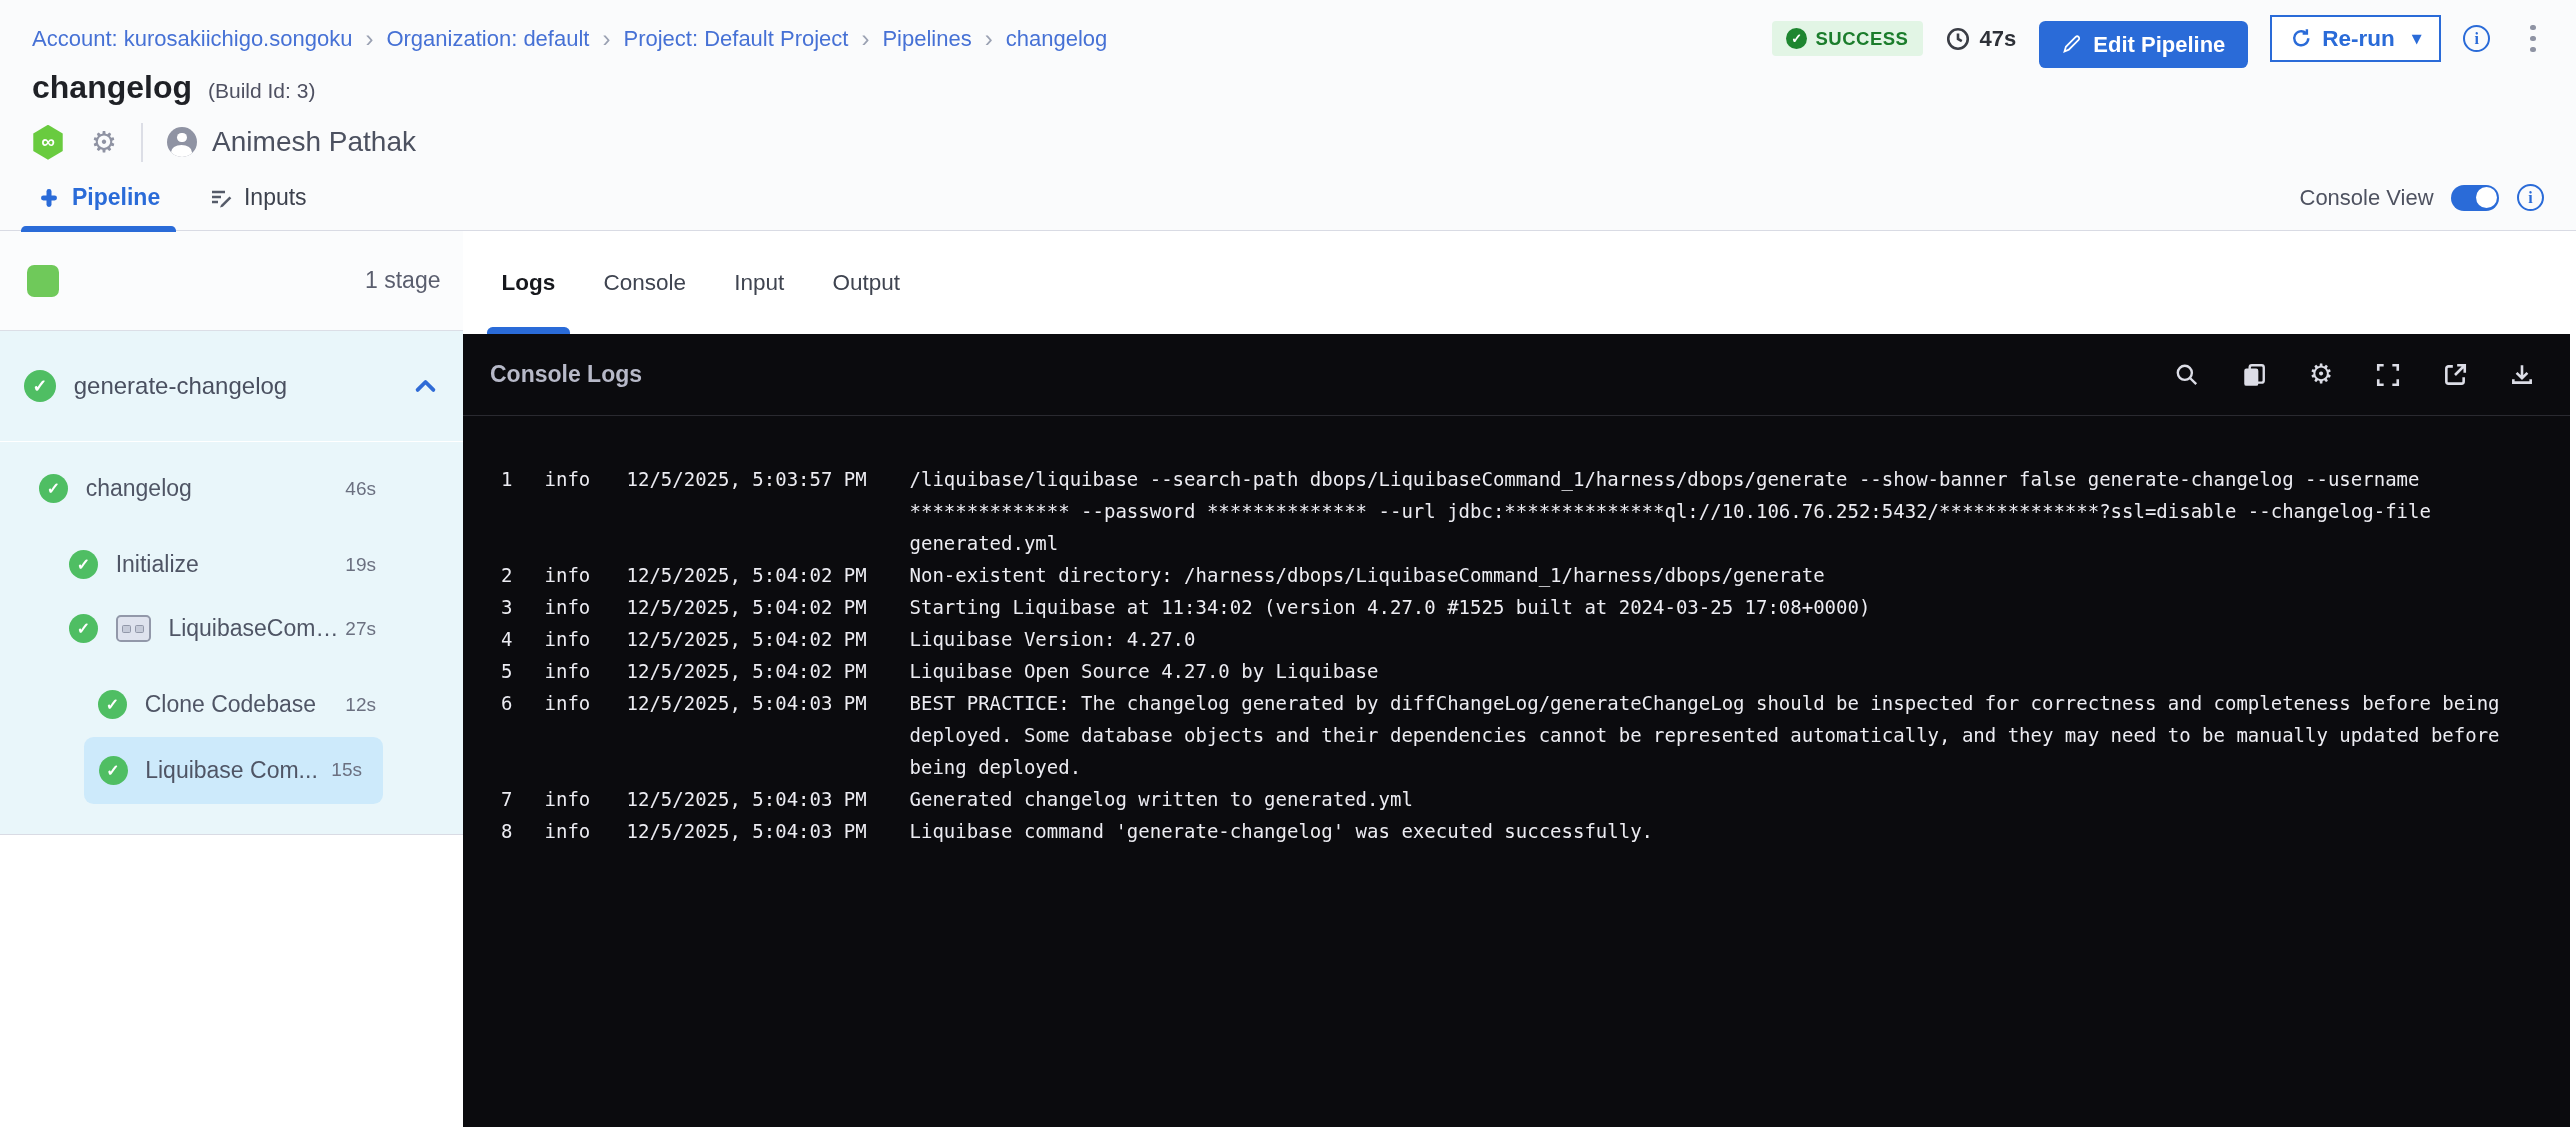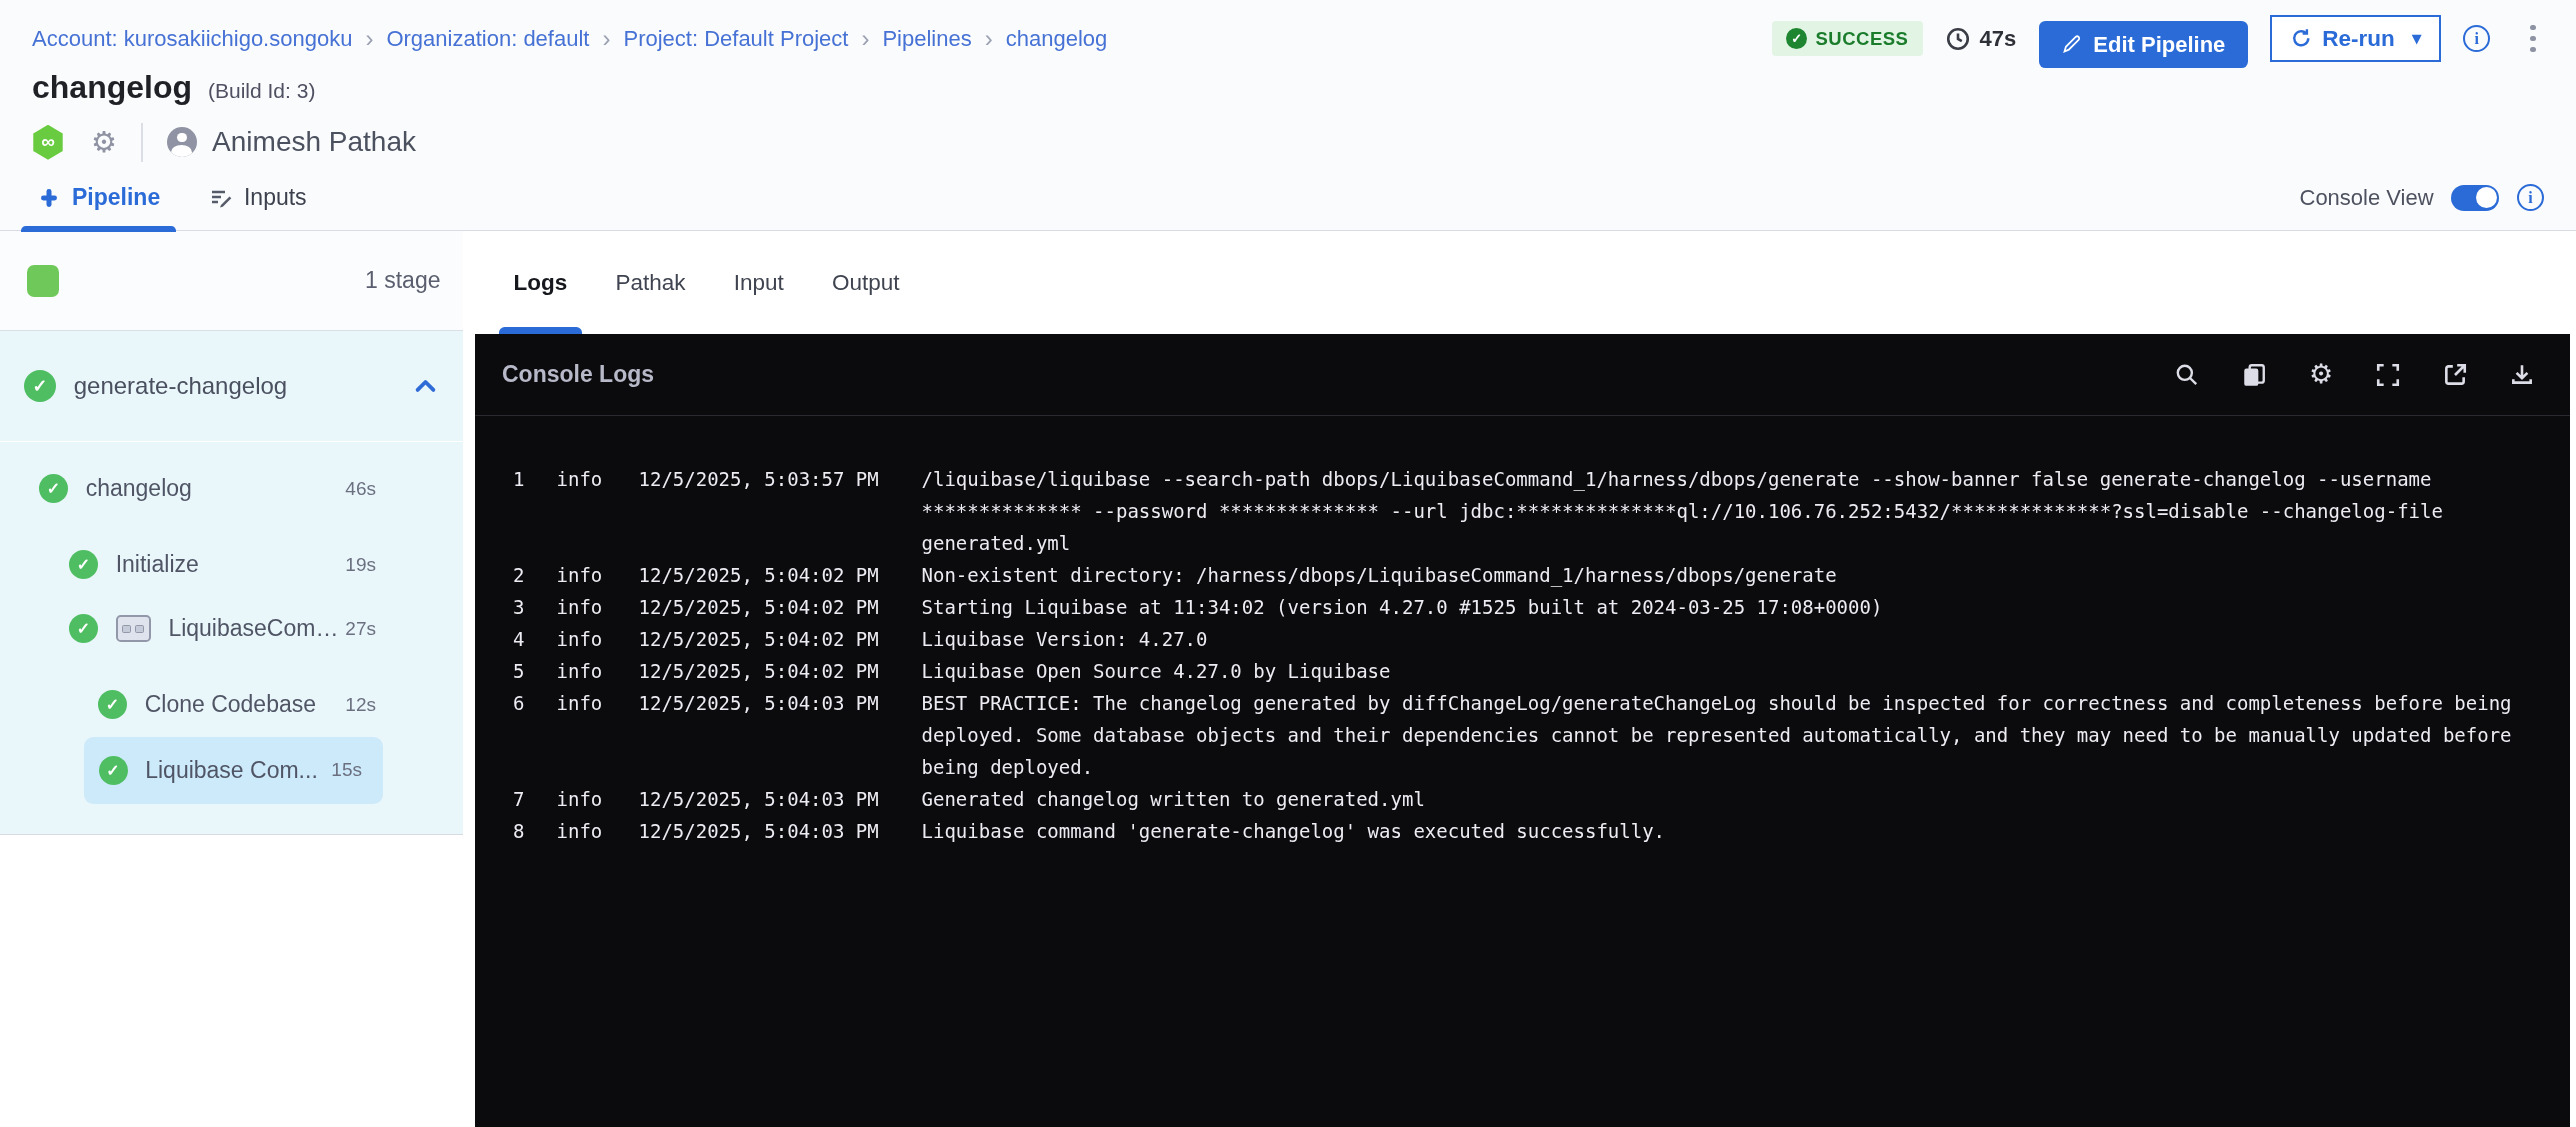--- a/index.html
+++ b/index.html
@@ -56,21 +56,21 @@
   .main-tab.inactive { color:#3c414d; font-weight:500; margin-left:39px; }
   .main-tab.active::after { content:""; position:absolute; left:-11.2px; right:-11.2px; bottom:-1.6px;
     height:6.4px; background:#2a6bd8; border-radius:4.8px 4.8px 0 0; }
   .console-view { margin-left:auto; display:flex; align-items:center; gap:17.7px; padding-bottom:14.5px; }
   .console-view-label { color:#4e5260; font-size:22px; }
   .toggle { width:48px; height:26px; border-radius:13px; background:#2a6bd8; position:relative; cursor:pointer; }
   .toggle::after { content:""; position:absolute; right:2.4px; top:2.4px; width:21px; height:21px;
     border-radius:50%; background:#fff; }
 
   
-  .content { flex:1; display:flex; min-height:0;gap:12px; }
+  .content { flex:1; display:flex; min-height:0; }
 
   
   .sidebar { width:463px; flex:0 0 auto; display:flex; flex-direction:column; background:#fff; }
   .stage-strip { height:100px; background:#fbfcfd; border-bottom:1.6px solid #dcdee6;
     display:flex; align-items:center; padding:0 22.5px 0 27px; }
   .stage-node { width:32px; height:32px; border-radius:7.2px; background:#6fc95a; cursor:pointer; }
   .stage-count { margin-left:auto; color:#5a5e6e; font-size:23px; }
   .stage-group-header { height:111px; background:#e9f6fa; border-bottom:1.6px solid #fff;
     display:flex; align-items:center; padding:0 24px; cursor:pointer; }
   .check { border-radius:50%; background:#4fbe63; color:#fff; display:flex;
@@ -250,21 +250,21 @@
           <span class="label">Liquibase Com...</span>
           <span class="time">15s</span>
         </div>
       </div>
       <div class="sidebar-rest"></div>
     </div>
 
     <div class="main">
       <div class="log-tabs">
         <div class="log-tab active">Logs</div>
-        <div class="log-tab">Pathak</div>
+        <div class="log-tab">Console</div>
         <div class="log-tab">Input</div>
         <div class="log-tab">Output</div>
       </div>
 
       <div class="console">
         <div class="console-header">
           <span class="console-title">Console Logs</span>
           <div class="console-icons">
             <div class="cicon">
               <svg width="26" height="26" viewBox="0 0 24 24" fill="none" stroke="#dcdde6" stroke-width="2.2">

